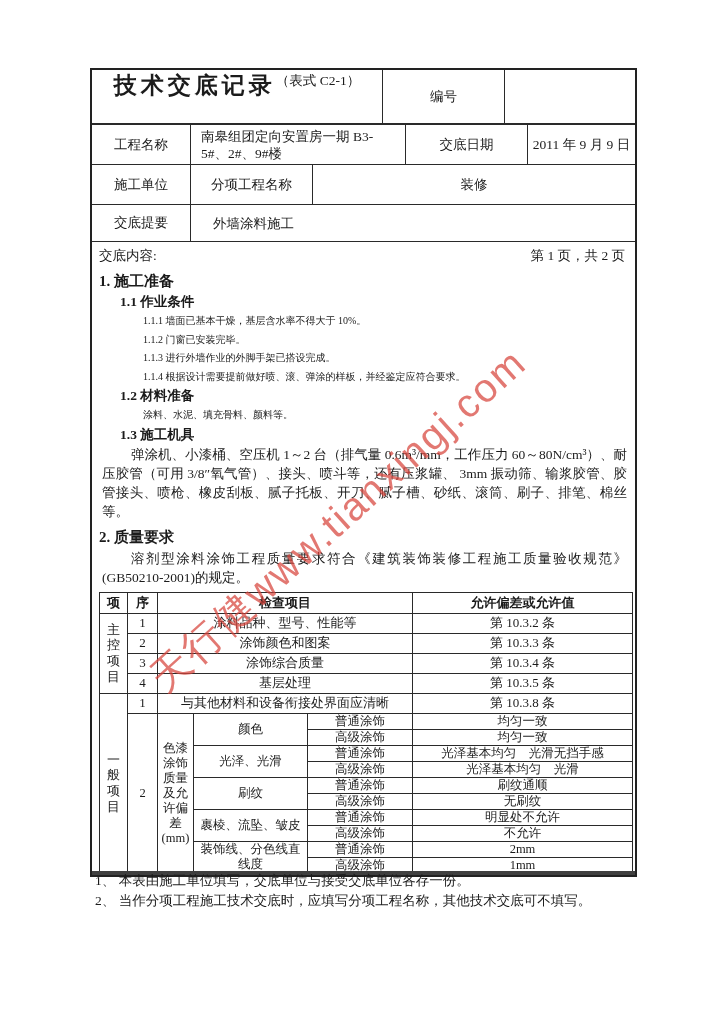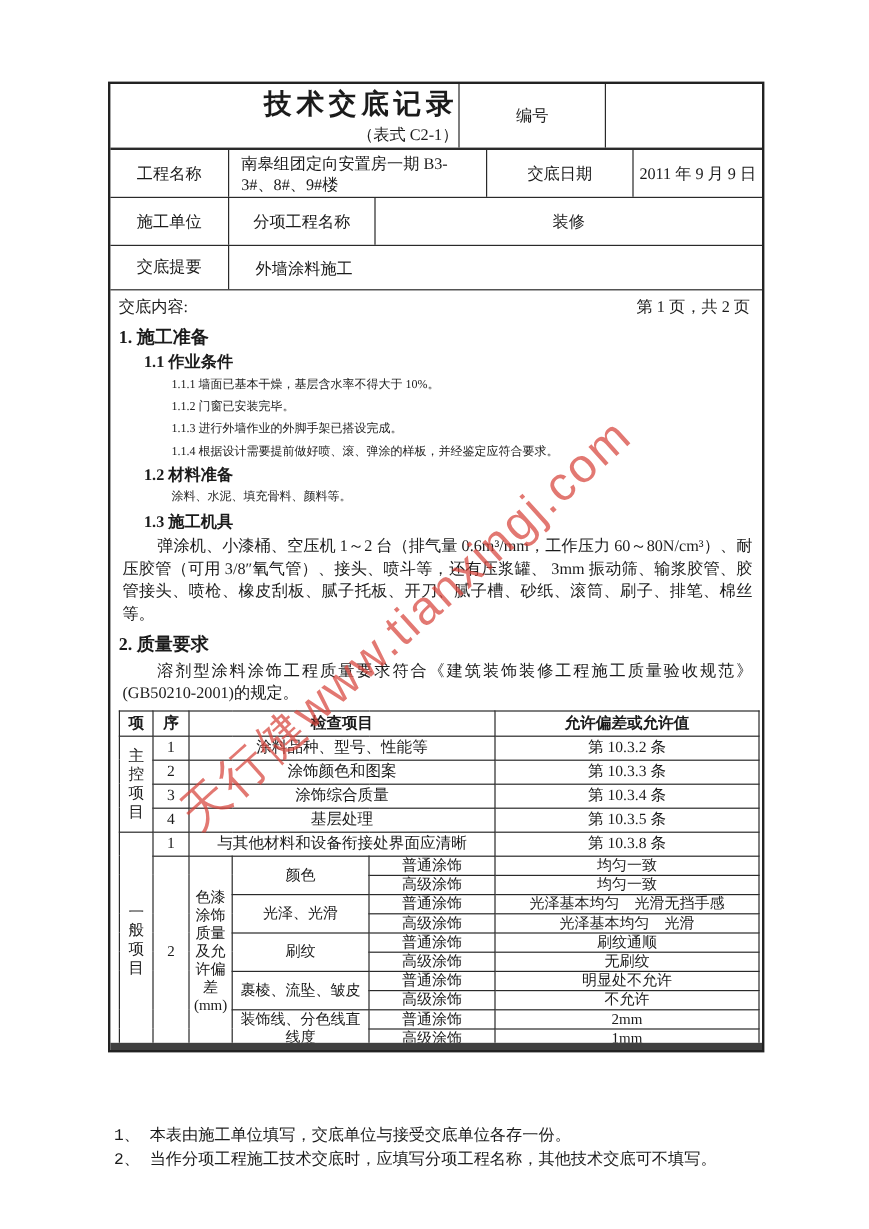--- a/index.html
+++ b/index.html
@@ -33,28 +33,28 @@
   .w-l1 { width:99px; }  .w-v1 { width:215px; }
   .w-l2 { width:122px; } .w-v2 { width:126px; flex:1; }
   .w-title { width:291px; }
   .lab, .val { display:flex; align-items:center; justify-content:center;
                font-size:13.5px; text-align:left; }
   .val-l { display:flex; align-items:center; font-size:13.5px;
            padding:2px 6px 2px 10px; line-height:17px; }
   .r1 { height:55px; border-bottom-width:2px; }
   .r2, .r3 { height:40px; }
   .r4 { height:37px; }
-  .title-cell { display:flex; flex-direction:column; align-items:flex-end;
+  .title-cell { display:flex; flex-direction:row; align-items:flex-start;
                 justify-content:center; }
   .doc-title { font-size:23px; font-weight:bold; letter-spacing:4px; }
   .doc-subtitle { font-size:13.5px; margin-top:2px; }
   .summary { padding-left:22px; }
 
   
-  .content { height:633px; border-bottom:6px solid #404040; overflow:hidden;
+  .content { height:633px; border-bottom:4px solid #404040; overflow:hidden;
              position:relative; }
   .content-head { display:flex; justify-content:space-between;
                   padding:5px 10px 0 7px; font-size:13.5px; }
   .h1 { font-size:15px; font-weight:bold; margin:7px 0 2px 7px; }
   .h2 { font-size:13.5px; font-weight:bold; margin:1px 0 1px 28px; }
   .item { font-size:10px; margin-left:51px; line-height:18.5px; }
   .para { font-size:13.5px; margin:0 8px 0 10px; text-indent:2.15em;
           line-height:19px; text-align:justify; }
 
   
@@ -70,22 +70,22 @@
   td.vlabel { padding:2px 1px; line-height:1.45; }
   td.sublabel { padding:2px 1px; line-height:1.35; font-size:12.5px; }
   td.gname  { text-align:left; padding:0 3px 0 6px;margin-left:11px; }
 
   
   .sig { height:35px; border-bottom:none; }
   .s1 { width:77px; } .s2 { width:120px; } .s3 { width:52px; }
   .s4 { width:98px; } .s5 { width:78px; } .s6 { flex:1; }
 
   
-  .notes { position:absolute; left:95px; top:938px; width:545px;
-           font-size:13.5px; line-height:19.5px; z-index:2;font-family:Liberation Mono, monospace; }
+  .notes { position:absolute; left:95px; top:871px; width:545px;
+           font-size:13.5px; line-height:19.5px; z-index:2; }
 </style>
 </head>
 <body>
 
 <div class="page">
 
   <div class="watermark" style="color: rgb(216, 69, 60);">天行健www.tianxingj.com</div>
 
   <div class="doc">
 
@@ -93,21 +93,21 @@
       <div class="cell title-cell w-title">
         <div class="doc-title">技术交底记录</div>
         <div class="doc-subtitle">（表式 C2-1）</div>
       </div>
       <div class="cell lab w-l2">编号</div>
       <div class="cell val w-v2"></div>
     </div>
 
     <div class="row r2">
       <div class="cell lab w-l1">工程名称</div>
-      <div class="cell val-l w-v1">南皋组团定向安置房一期 B3-3#、8#、9#楼</div>
+      <div class="cell val-l w-v1">南皋组团定向安置房一期 B3-5#、2#、9#楼</div>
       <div class="cell lab w-l2">交底日期</div>
       <div class="cell val w-v2">2011 年 9 月 9 日</div>
     </div>
 
     <div class="row r3">
       <div class="cell lab w-l1">施工单位</div>
       <div class="cell lab w-l2">分项工程名称</div>
       <div class="cell val w-v2">装修</div>
     </div>
 

